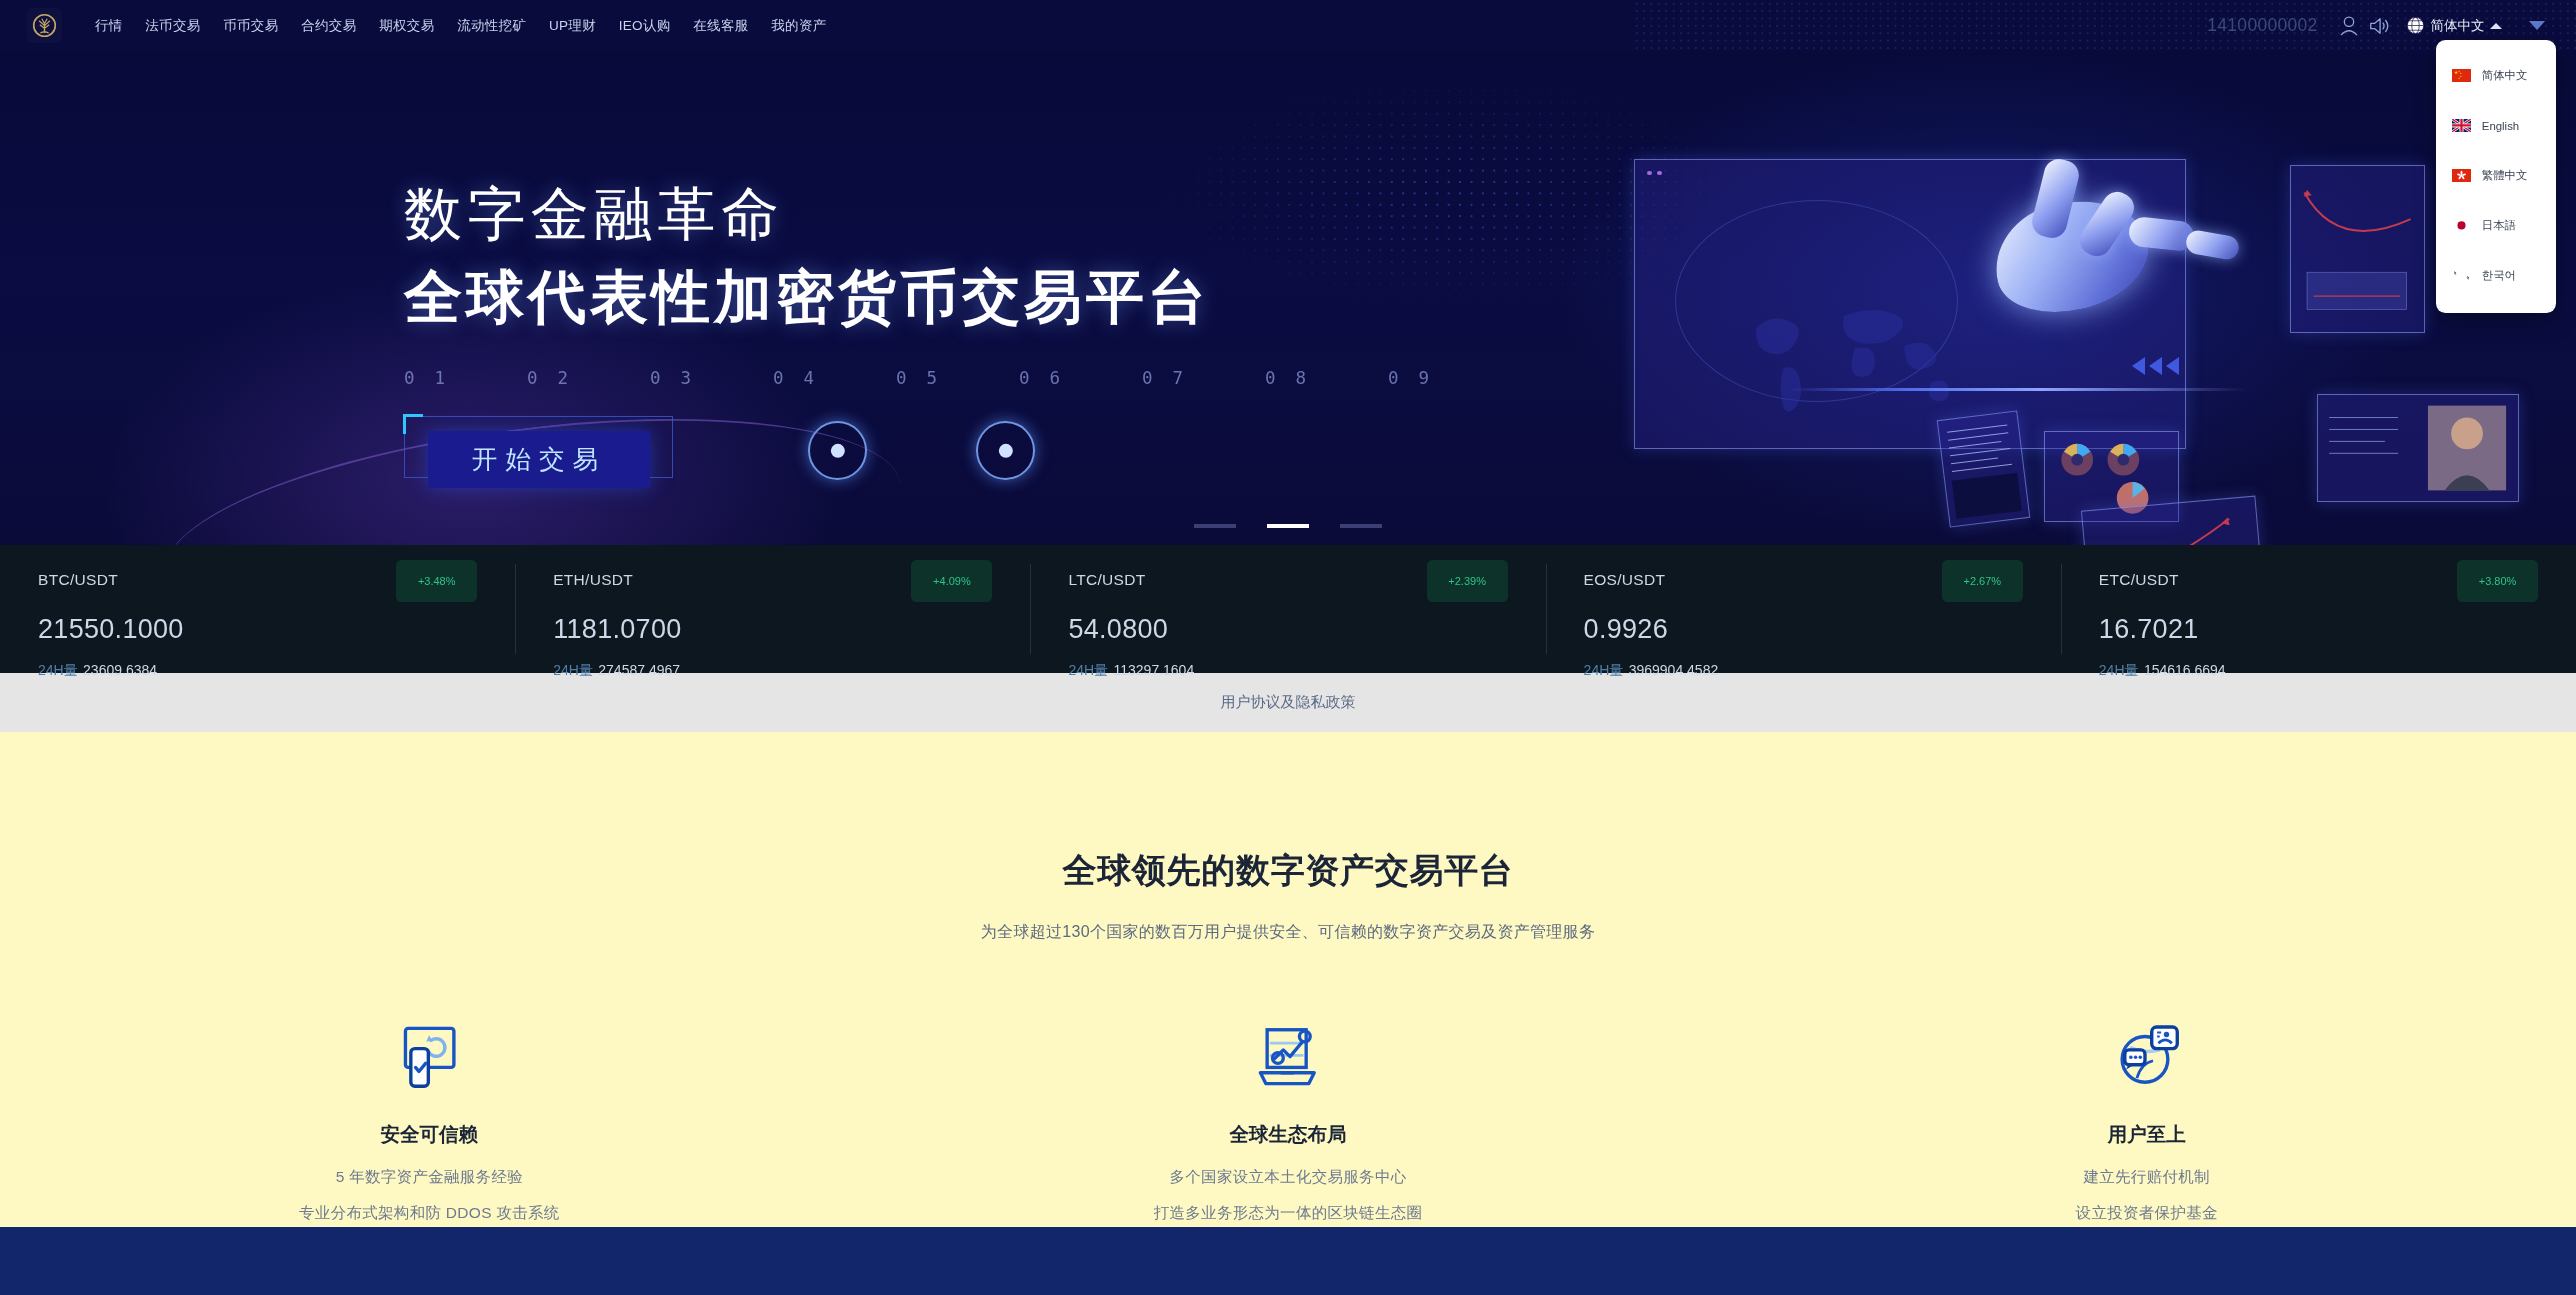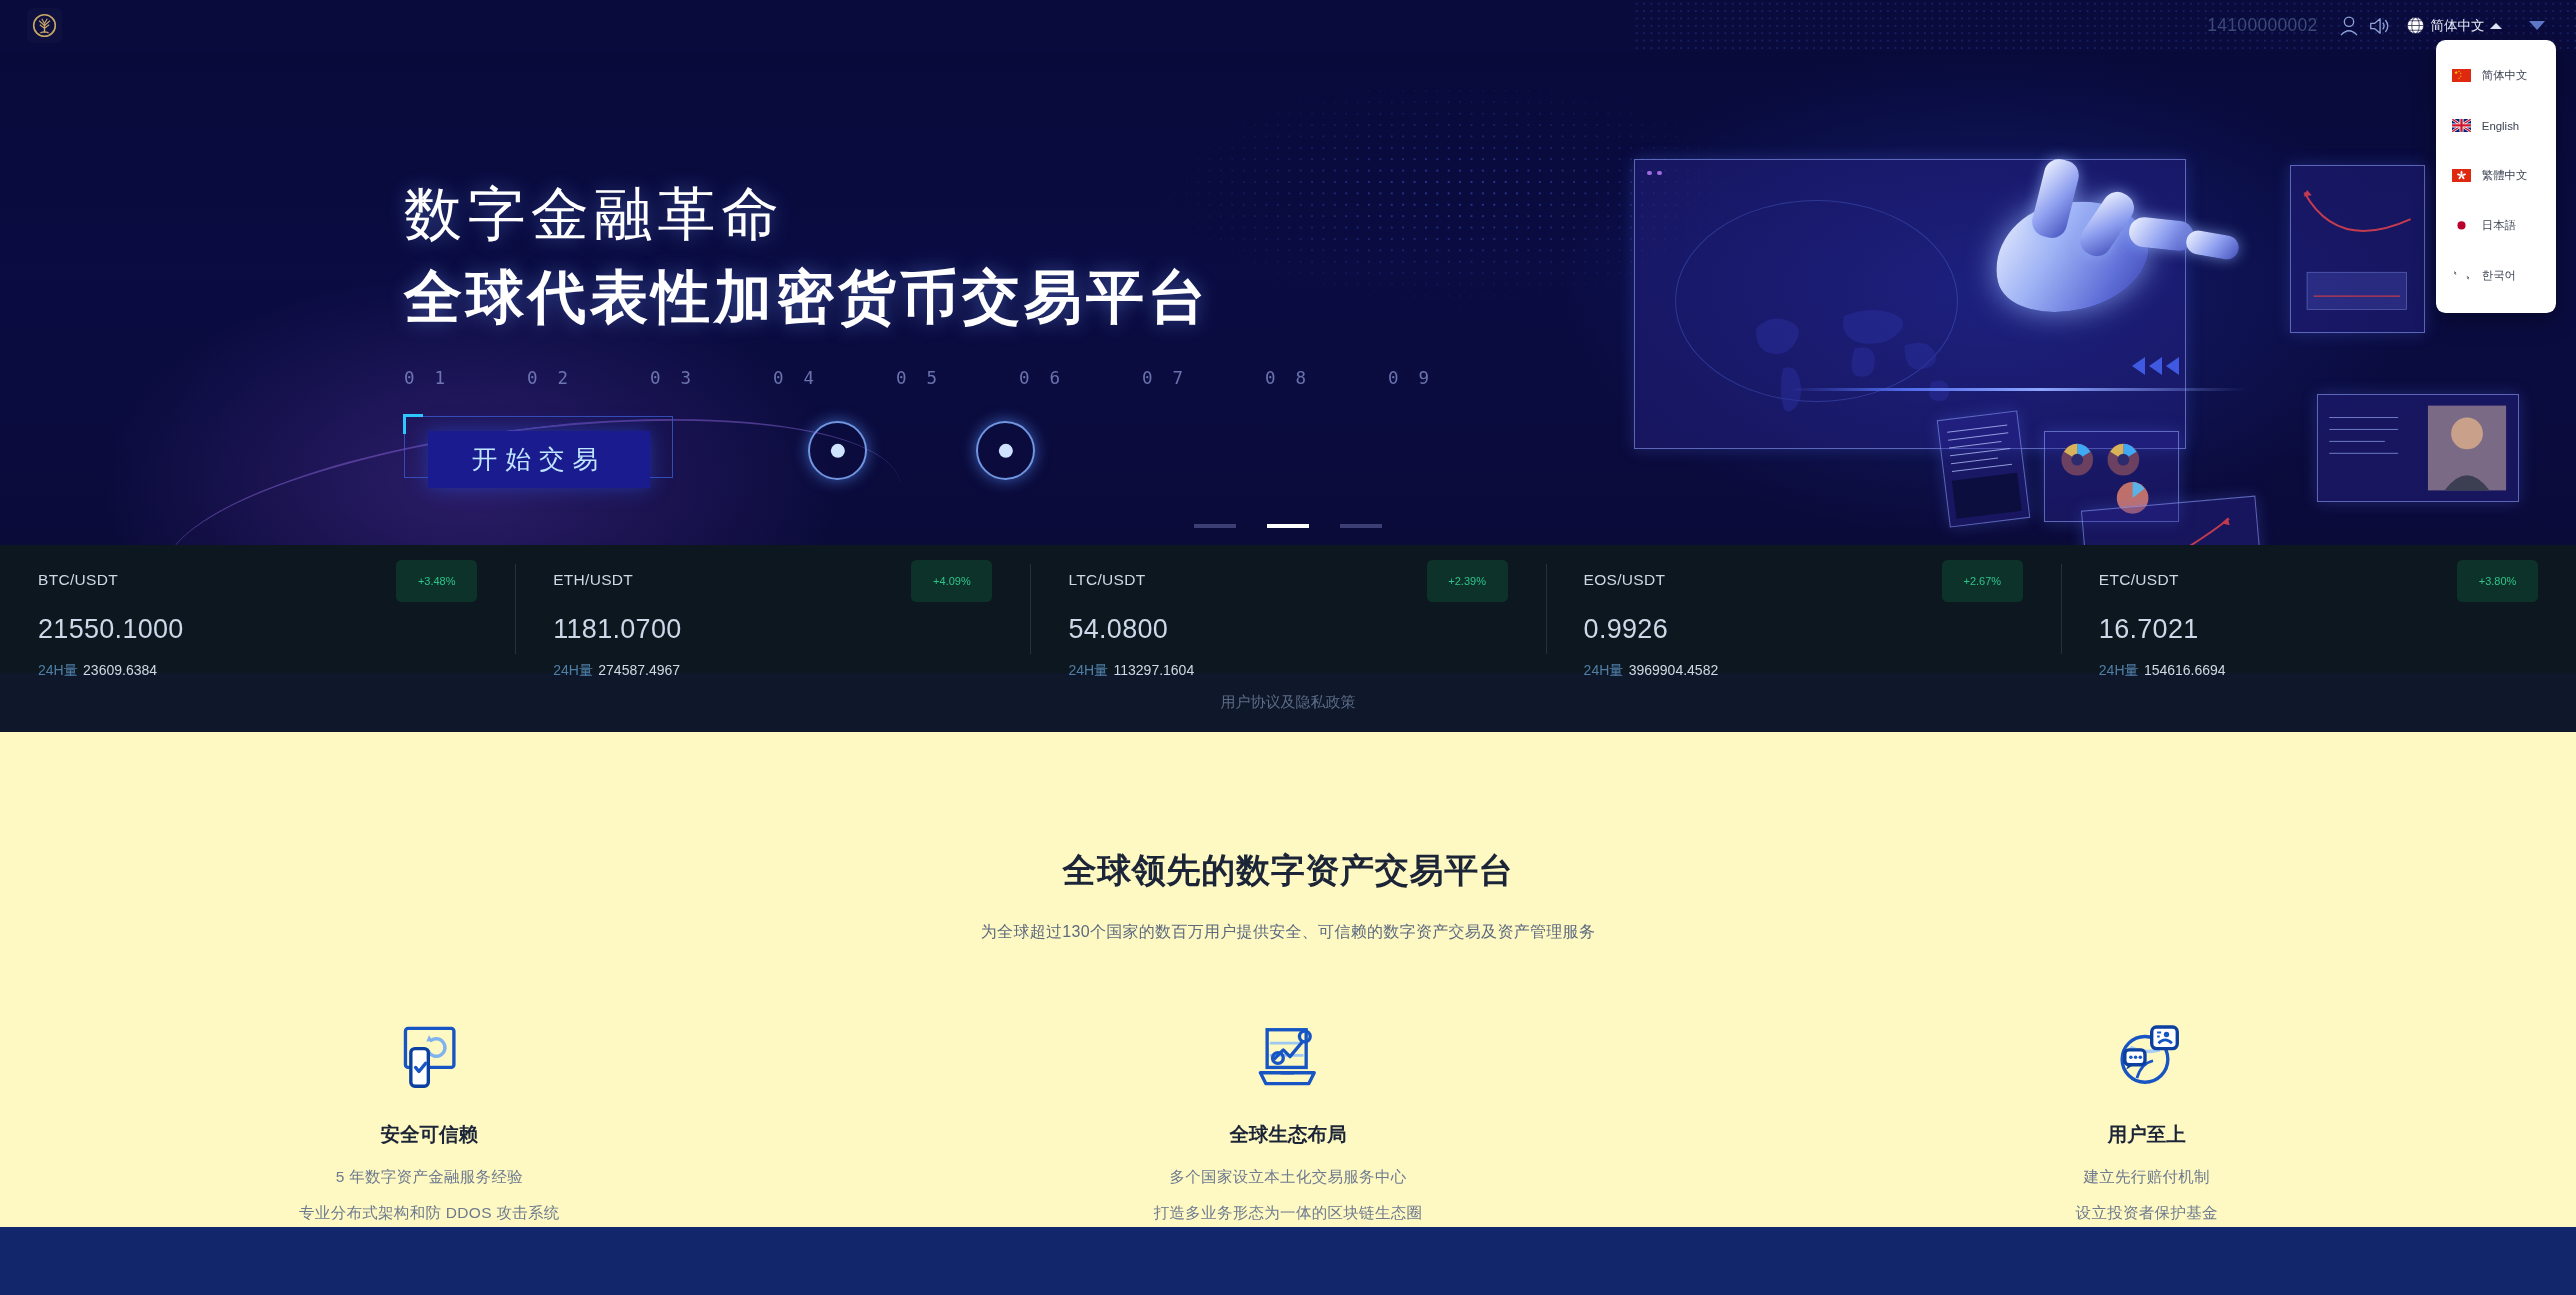--- a/index.html
+++ b/index.html
@@ -177,21 +177,21 @@
     font-size:11px; margin-top:-10.8px;
   }
   .tk-chg.up{ background:#0c3229; color:#2fc48a; }
   .tk-chg.down{ background:#3d1d1f; color:#f04a4a; }
   .tk-price{ color:#cdd8e8; font-size:27px; margin-top:12px; letter-spacing:0.3px;}
   .tk-vol{ margin-top:17.5px; font-size:14px; color:#cfd9e6;}
   .tk-vol .lb{ color:#4f7fa8; margin-right:5.4px;}
 
   
   .agree{
-    width:2576px; height:59px; background:#0f172a;
+    width:2576px; height:59px; background:#e5e5e5;
     display:flex; align-items:center; justify-content:center;
   }
   .agree a{ color:#5b6b86; font-size:15px; text-decoration:none; cursor:pointer;}
 
   
   .features{ width:2576px; height:495px; background:#fef9c3; position:relative;}
   .sec-title{
     text-align:center; padding-top:116px; font-size:34px; font-weight:bold;
     color:#1c2537; letter-spacing:0.7px;
   }
@@ -216,20 +216,32 @@
 
   <div class="logo-box">
     <svg width="27" height="27" viewBox="0 0 40 40">
       <circle cx="20" cy="20" r="16" fill="none" stroke="#c6a765" stroke-width="2.4"></circle>
       <path d="M20 31 L20 17" stroke="#c6a765" stroke-width="2"></path>
       <path d="M20 20 L12 13 M20 20 L28 13 M20 24 L13 19 M20 24 L27 19 M20 17 L16 10 M20 17 L24 10" stroke="#c6a765" stroke-width="1.7" fill="none"></path>
       <path d="M14 31 q6 -3 12 0" stroke="#c6a765" stroke-width="2" fill="none"></path>
     </svg>
   </div>
 
+  <div class="nav">
+    <div class="nav-item">行情</div>
+    <div class="nav-item">法币交易</div>
+    <div class="nav-item">币币交易</div>
+    <div class="nav-item">合约交易</div>
+    <div class="nav-item">期权交易</div>
+    <div class="nav-item">流动性挖矿</div>
+    <div class="nav-item">UP理财</div>
+    <div class="nav-item">IEO认购</div>
+    <div class="nav-item">在线客服</div>
+    <div class="nav-item">我的资产</div>
+  </div>
 
   <div class="header-right">
     <div class="account-no">14100000002</div>
 
     <div class="hicon">
       <svg width="20" height="21.5" viewBox="0 0 30 32">
         <circle cx="15" cy="10" r="7" fill="none" stroke="#8ea2d8" stroke-width="2"></circle>
         <path d="M3 30 q12 -13 24 0" fill="none" stroke="#8ea2d8" stroke-width="2"></path>
       </svg>
     </div>

